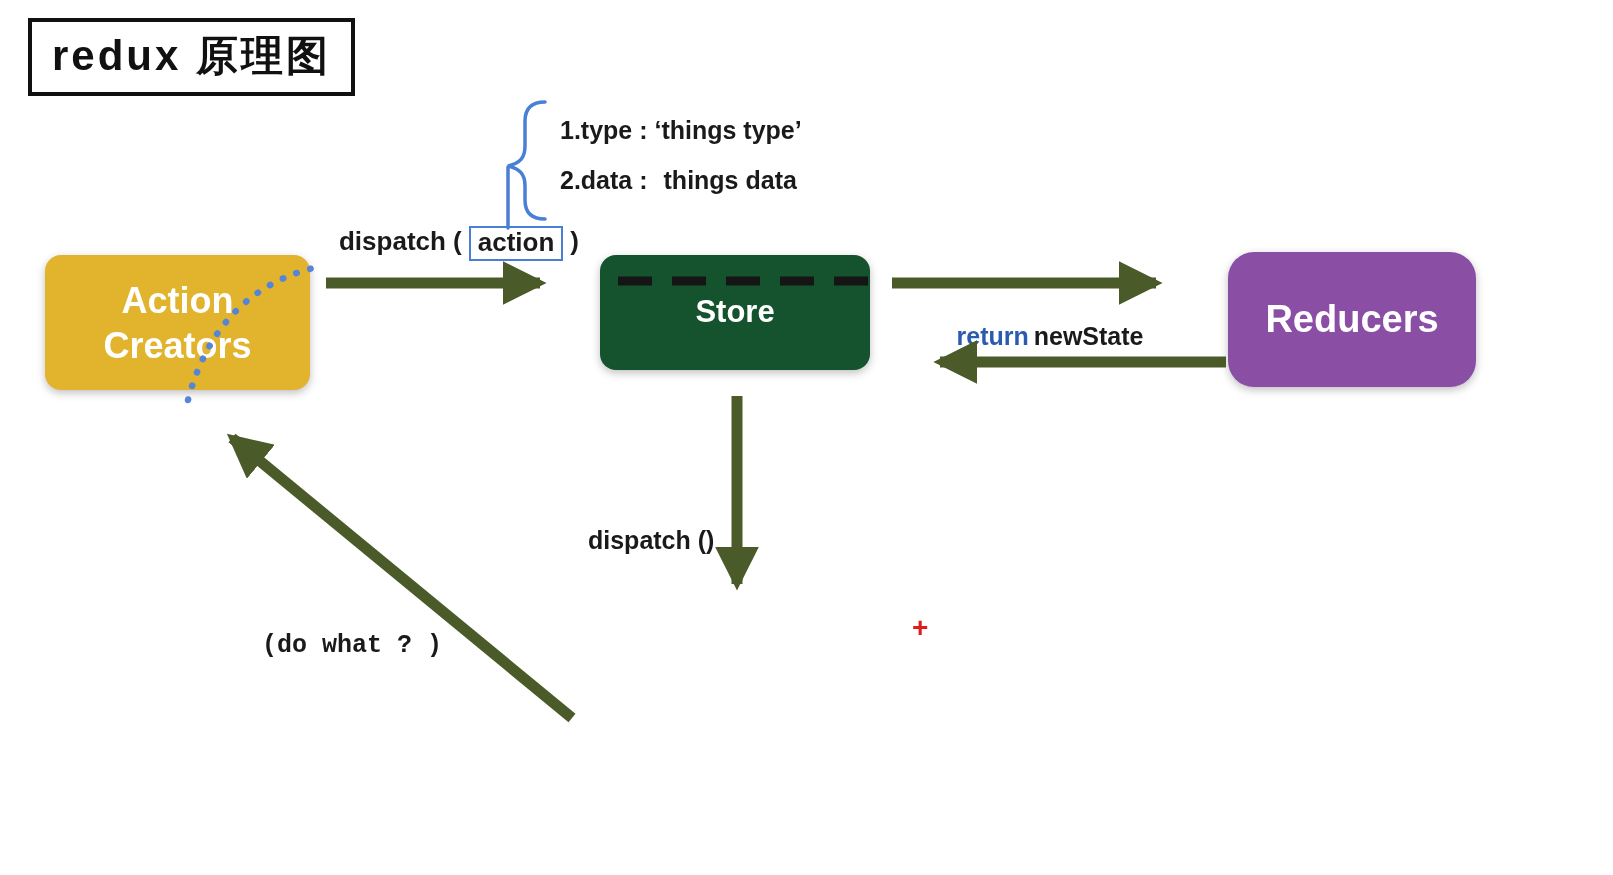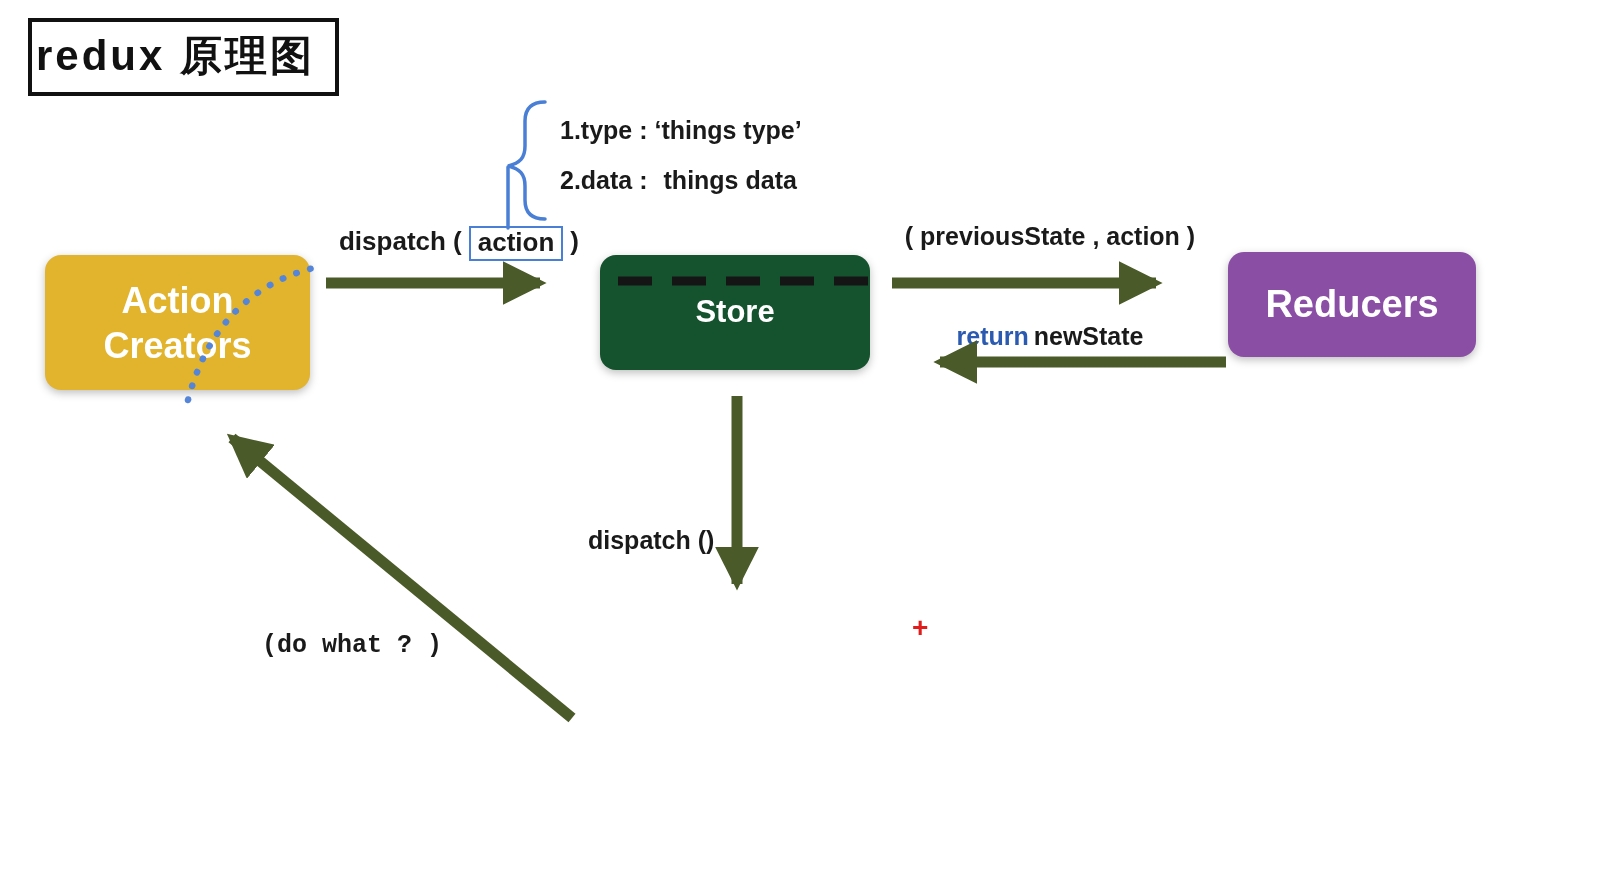--- a/index.html
+++ b/index.html
@@ -16,21 +16,21 @@
     overflow: hidden;
   }
 
   
   .title-box {
     position: absolute;
     left: 28px;
     top: 18px;
     border: 4px solid #111;
     background: #fff;
-    padding: 6px 20px 8px 4px;
+    padding: 6px 20px 8px 20px;
     font-size: 42px;
     font-weight: 800;
     letter-spacing: 3px;
     color: #111;
   }
 
   
   .node {
     position: absolute;
     display: flex;
@@ -48,23 +48,24 @@
     left: 45px; top: 255px; width: 265px; height: 135px;
     background: #E2B42D;
     font-size: 36px;
   }
   .node-store {
     left: 600px; top: 255px; width: 270px; height: 115px;
     background: #14532d;
     font-size: 31px;
   }
   .node-reducers {
-    left: 1228px; top: 252px; width: 248px; height: 105px;
+    left: 1228px; top: 252px; width: 248px; height: 135px;
     background: #8B4EA5;
     font-size: 38px;
+    border-radius: 26px;
   }
   .node-react {
     left: 578px; top: 633px; width: 332px; height: 192px;
     background: #4CA4F7;
     border-radius: 26px;
     font-size: 38px;
   }
 
   
   svg.overlay {
@@ -159,21 +160,20 @@
     <span>)</span>
   </div>
 
   <div class="label annotation-line1">1.type : ‘things type’</div>
 
   <div class="label annotation-line2">
     <span>2.data :</span>
     <span>things data</span>
   </div>
 
-  <div class="label previousstate-label">( previousState , action )</div>
 
   <div class="label return-label">
     <span class="return-kw">return</span>
     <span>newState</span>
   </div>
 
   <div class="label getstate-label">dispatch ()</div>
 
   <div class="label dowhat-label">(do what ? )</div>
 

